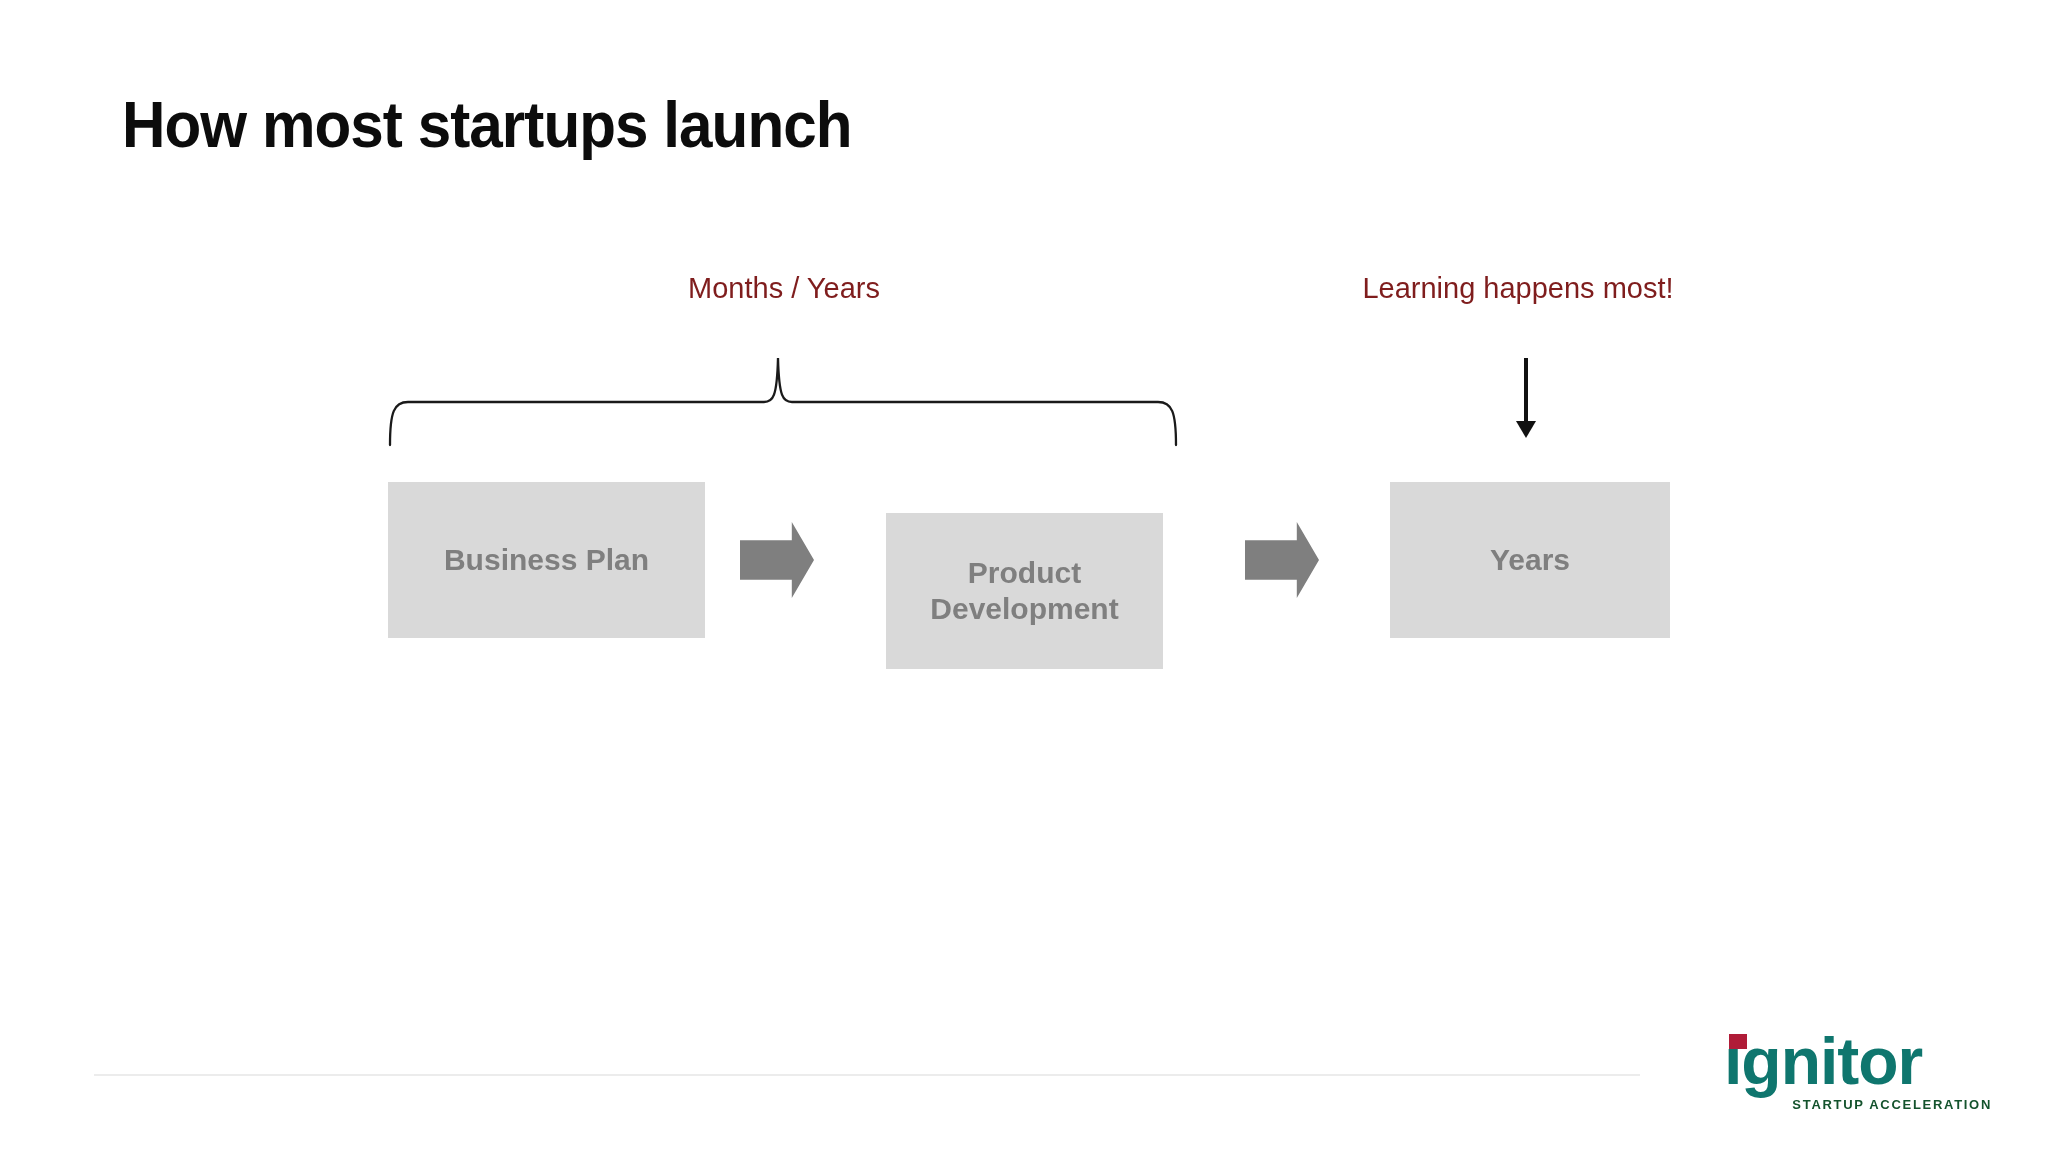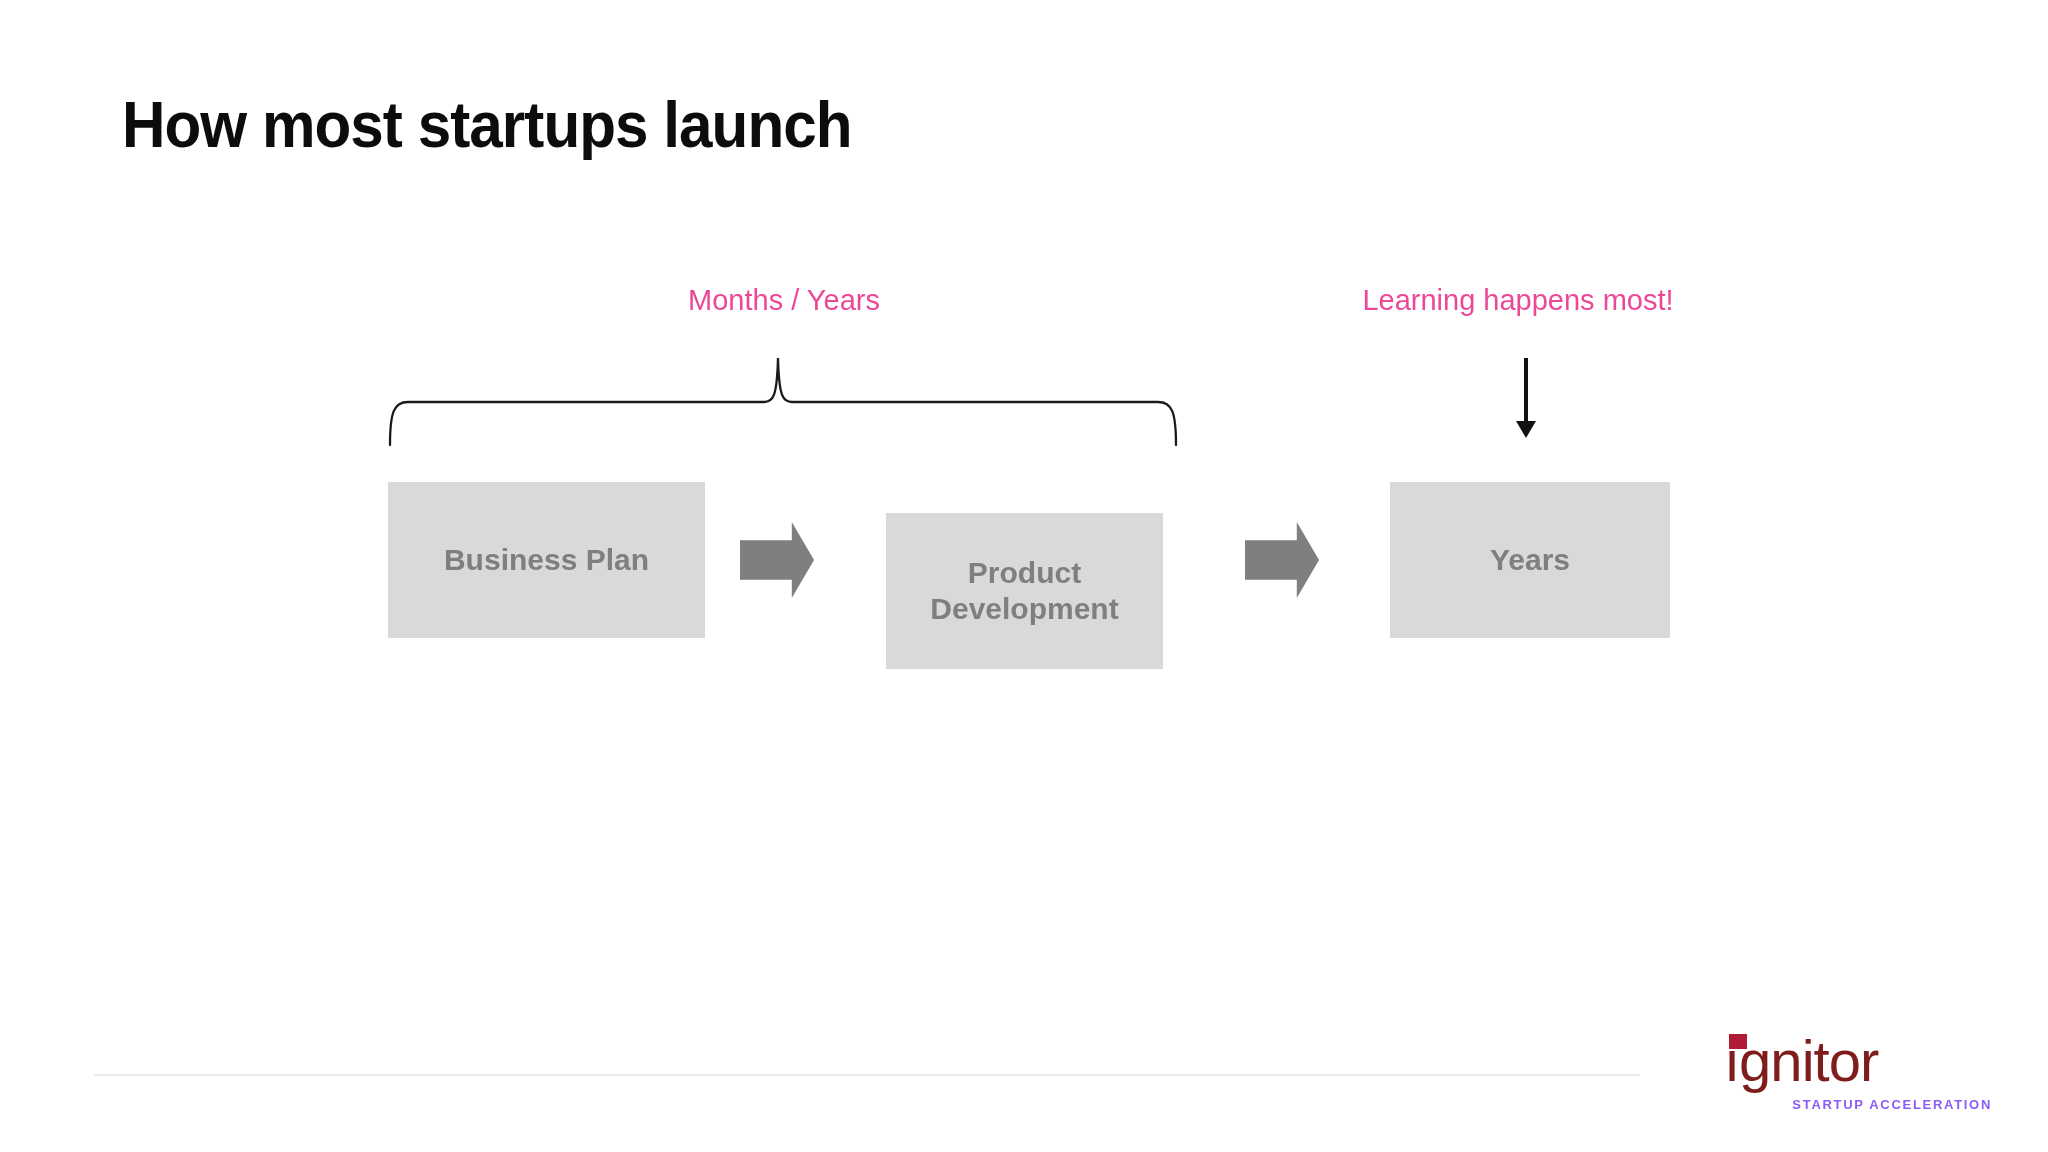--- a/index.html
+++ b/index.html
@@ -11,22 +11,22 @@
   
   .slide-title{
     position:absolute;left:122px;top:88px;
     font-size:64px;font-weight:bold;color:#0c0c0c;
     letter-spacing:-1px;
     transform:scaleX(0.94);transform-origin:left top;
     white-space:nowrap;
   }
   
   .anno-label{
-    position:absolute;top:284px;width:520px;
-    text-align:center;font-size:29px;color:#ec4899;
+    position:absolute;top:272px;width:520px;
+    text-align:center;font-size:29px;color:#7f1d1d;
   }
   #months-label{left:524px;}
   #learning-label{left:1258px;}
   
   .svg-holder{position:absolute;}
   #brace-holder{left:380px;top:350px;width:806px;height:104px;}
   #down-arrow-holder{left:1506px;top:352px;width:40px;height:92px;}
   
   .step-box{
     position:absolute;top:482px;height:156px;
@@ -50,32 +50,32 @@
   
   .footer-divider{
     position:absolute;left:94px;top:1074px;width:1546px;height:2px;
     background:#ececec;
   }
   .logo{
     position:absolute;left:1712px;top:1022px;width:300px;height:110px;
   }
   .logo-word{
     position:absolute;left:12px;top:0;
-    font-size:58px;line-height:78px;font-weight:normal;
-    letter-spacing:-1px;color:#7f1d1d;white-space:nowrap;
+    font-size:66px;line-height:78px;font-weight:bold;
+    letter-spacing:-1px;color:#0f766e;white-space:nowrap;
   }
   .logo-tittle{
     position:absolute;left:17px;top:12px;width:18px;height:15px;
     background:#b01c38;
   }
   .logo-tagline{
     position:absolute;left:0;top:75px;width:280px;
     text-align:right;
     font-size:13px;font-weight:bold;letter-spacing:1.7px;
-    color:#8b5cf6;white-space:nowrap;
+    color:#14532d;white-space:nowrap;
   }
 </style>
 </head>
 <body>
 
 <div class="slide-title">How most startups launch</div>
 
 <div class="anno-label" id="months-label">Months / Years</div>
 
 <div class="anno-label" id="learning-label">Learning happens most!</div>

